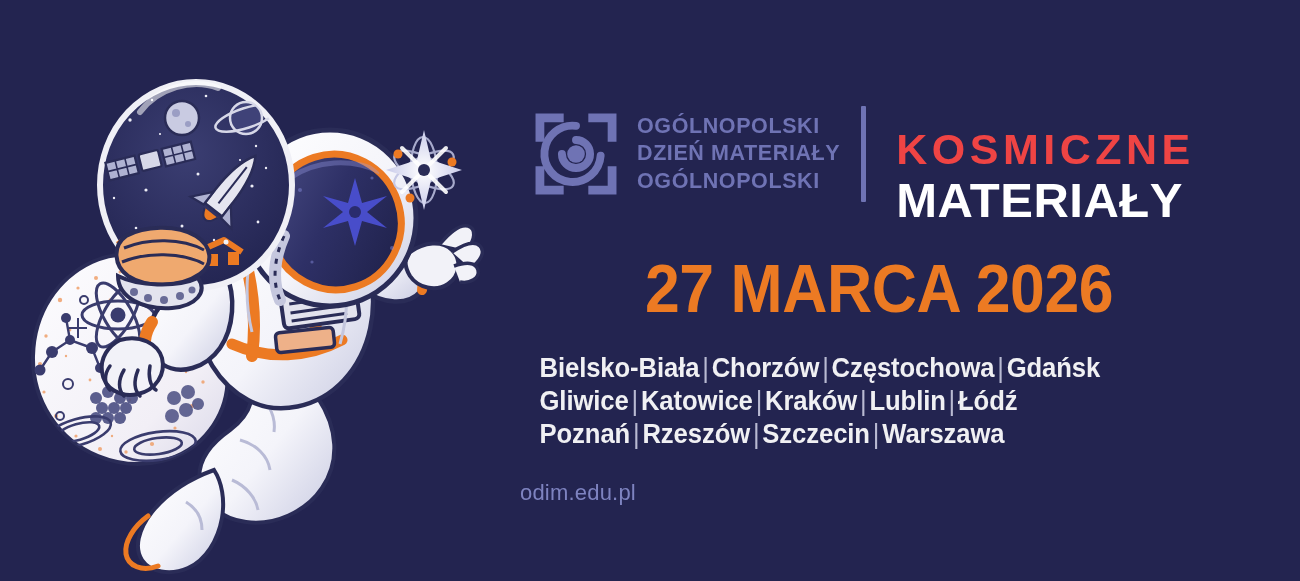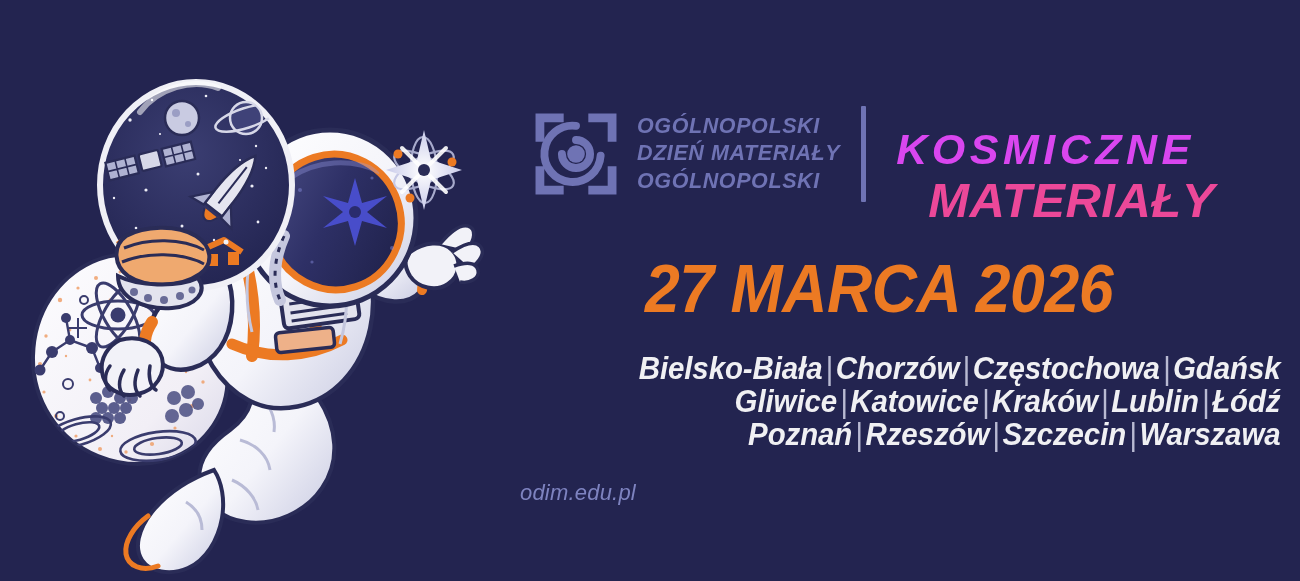--- a/index.html
+++ b/index.html
@@ -3,21 +3,21 @@
 <meta charset="utf-8">
 <style>
   html,body{margin:0;padding:0;}
   body{
     width:1300px;height:581px;overflow:hidden;
     background:#232450;
     font-family:"Liberation Sans", sans-serif;
   }
   #banner{
     position:relative;width:1288px;height:581px;
-    background:#232450;overflow:hidden;font-style:italic;
+    background:#232450;overflow:hidden;
   }
 
   
   #art{position:absolute;left:0;top:0;width:520px;height:581px;}
   #art svg{display:block;width:520px;height:581px;}
 
   
   #content{position:absolute;left:520px;top:0;width:780px;height:581px;}
 
   
@@ -32,41 +32,41 @@
     line-height:27.5px;
     letter-spacing:0.6px;
     white-space:nowrap;
   }
   #divider{
     width:5px;height:96px;background:#6F73B4;
     margin-left:21px;margin-right:30px;flex:0 0 5px;border-radius:1px;
   }
   #titleblock{}
   #title-line1{
-    color:#d946ef;font-weight:bold;font-size:43px;line-height:46px;
+    color:#ef4444;font-weight:bold;font-size:43px;line-height:46px;
     letter-spacing:4.5px;white-space:nowrap;margin-top:44px;
   }
   #title-line2{
-    color:#ec4899;font-weight:bold;font-size:49px;line-height:52px;
-    letter-spacing:0.5px;white-space:nowrap;margin-top:2px;margin-left:32px;
+    color:#ffffff;font-weight:bold;font-size:49px;line-height:52px;
+    letter-spacing:0.5px;white-space:nowrap;margin-top:2px;
   }
 
   
   #date{
     position:absolute;left:125px;top:252px;width:620px;
     color:#EC7A23;font-weight:bold;font-size:68px;line-height:72px;
     letter-spacing:-0.5px;white-space:nowrap;
     transform:scaleX(0.92);transform-origin:left center;
   }
 
   
   #cities{
     position:absolute;left:0;top:352px;width:780px;
-    text-align:right;color:#F0F0F3;
-    font-weight:bold;font-size:31px;line-height:33px;
+    text-align:left;color:#F0F0F3;
+    font-weight:bold;font-size:27px;line-height:33px;
     letter-spacing:-0.1px;
   }
   .city-line{white-space:nowrap;transform:scaleX(0.95);}
   .sep{color:#B9BAD2;font-weight:normal;padding:0 3px;}
 
   
   #url{
     position:absolute;left:0;top:478px;width:780px;
     text-align:left;color:#7E83C0;
     font-size:22px;line-height:30px;font-weight:normal;letter-spacing:0.2px;

